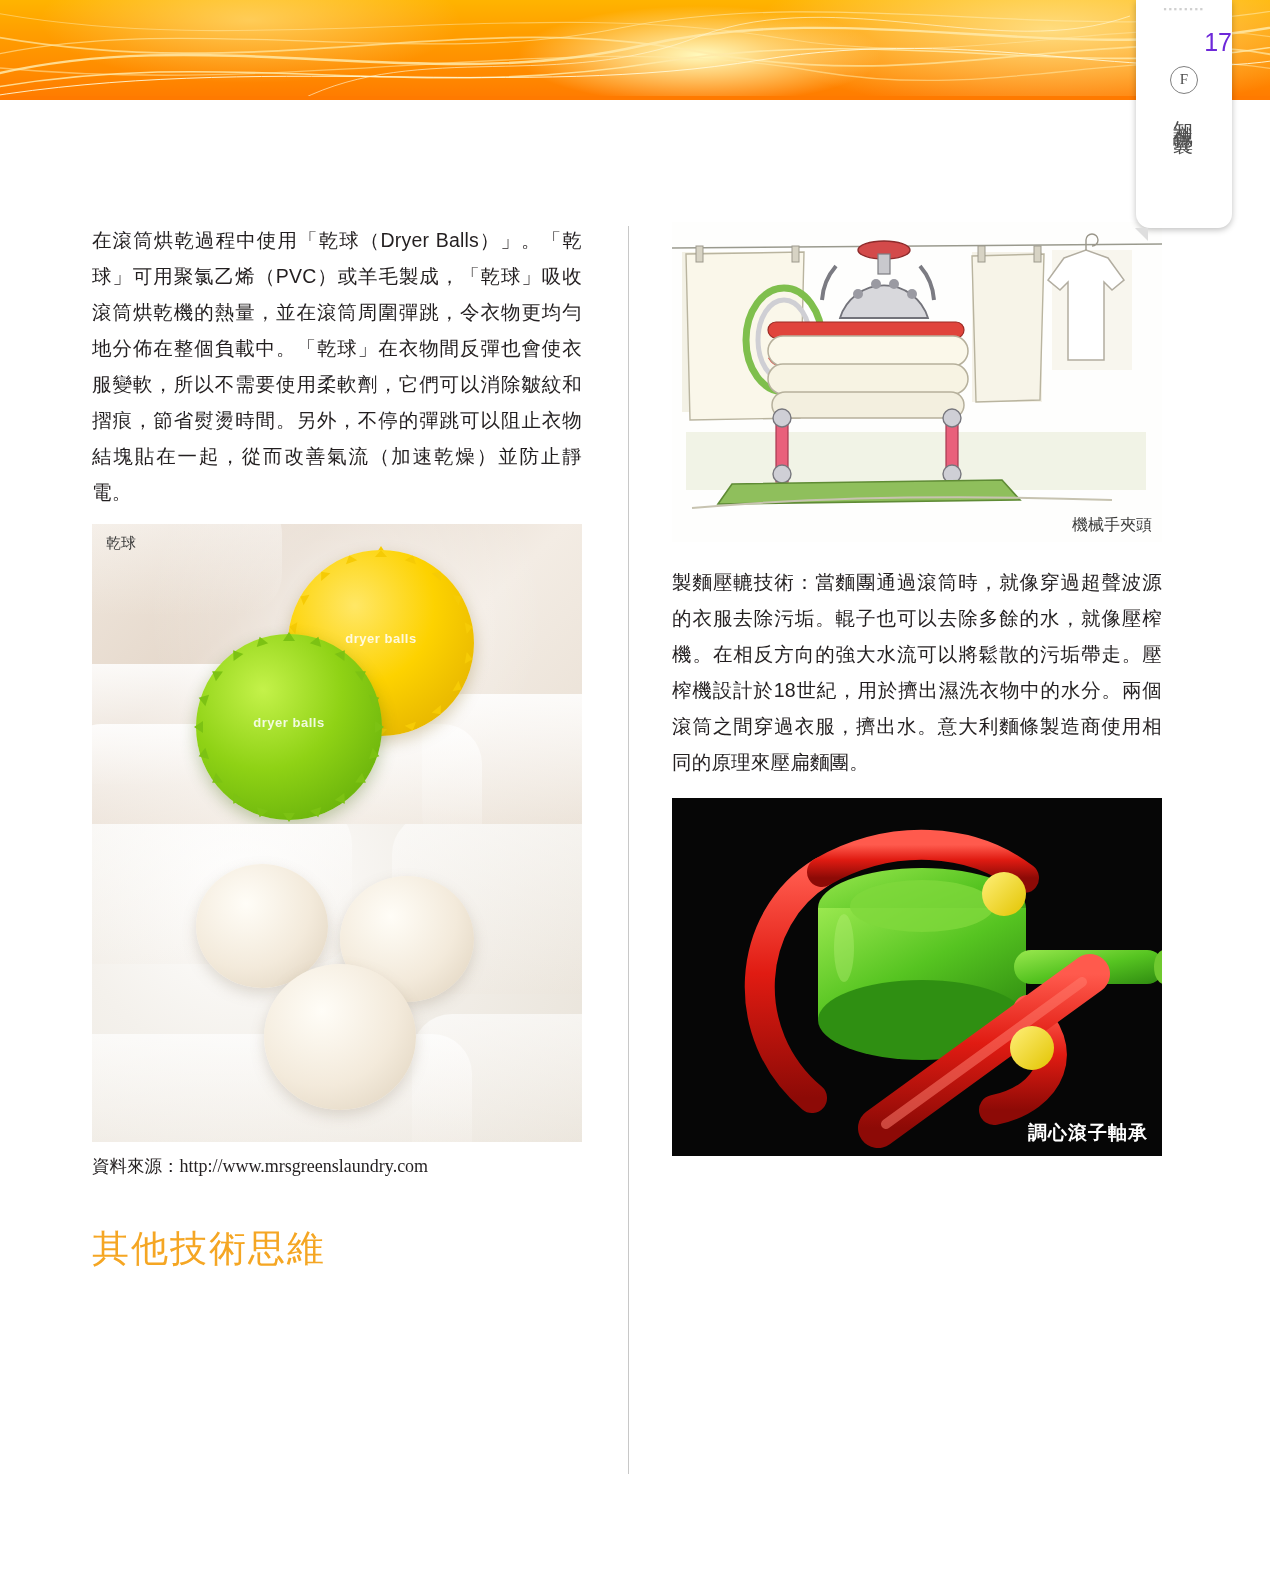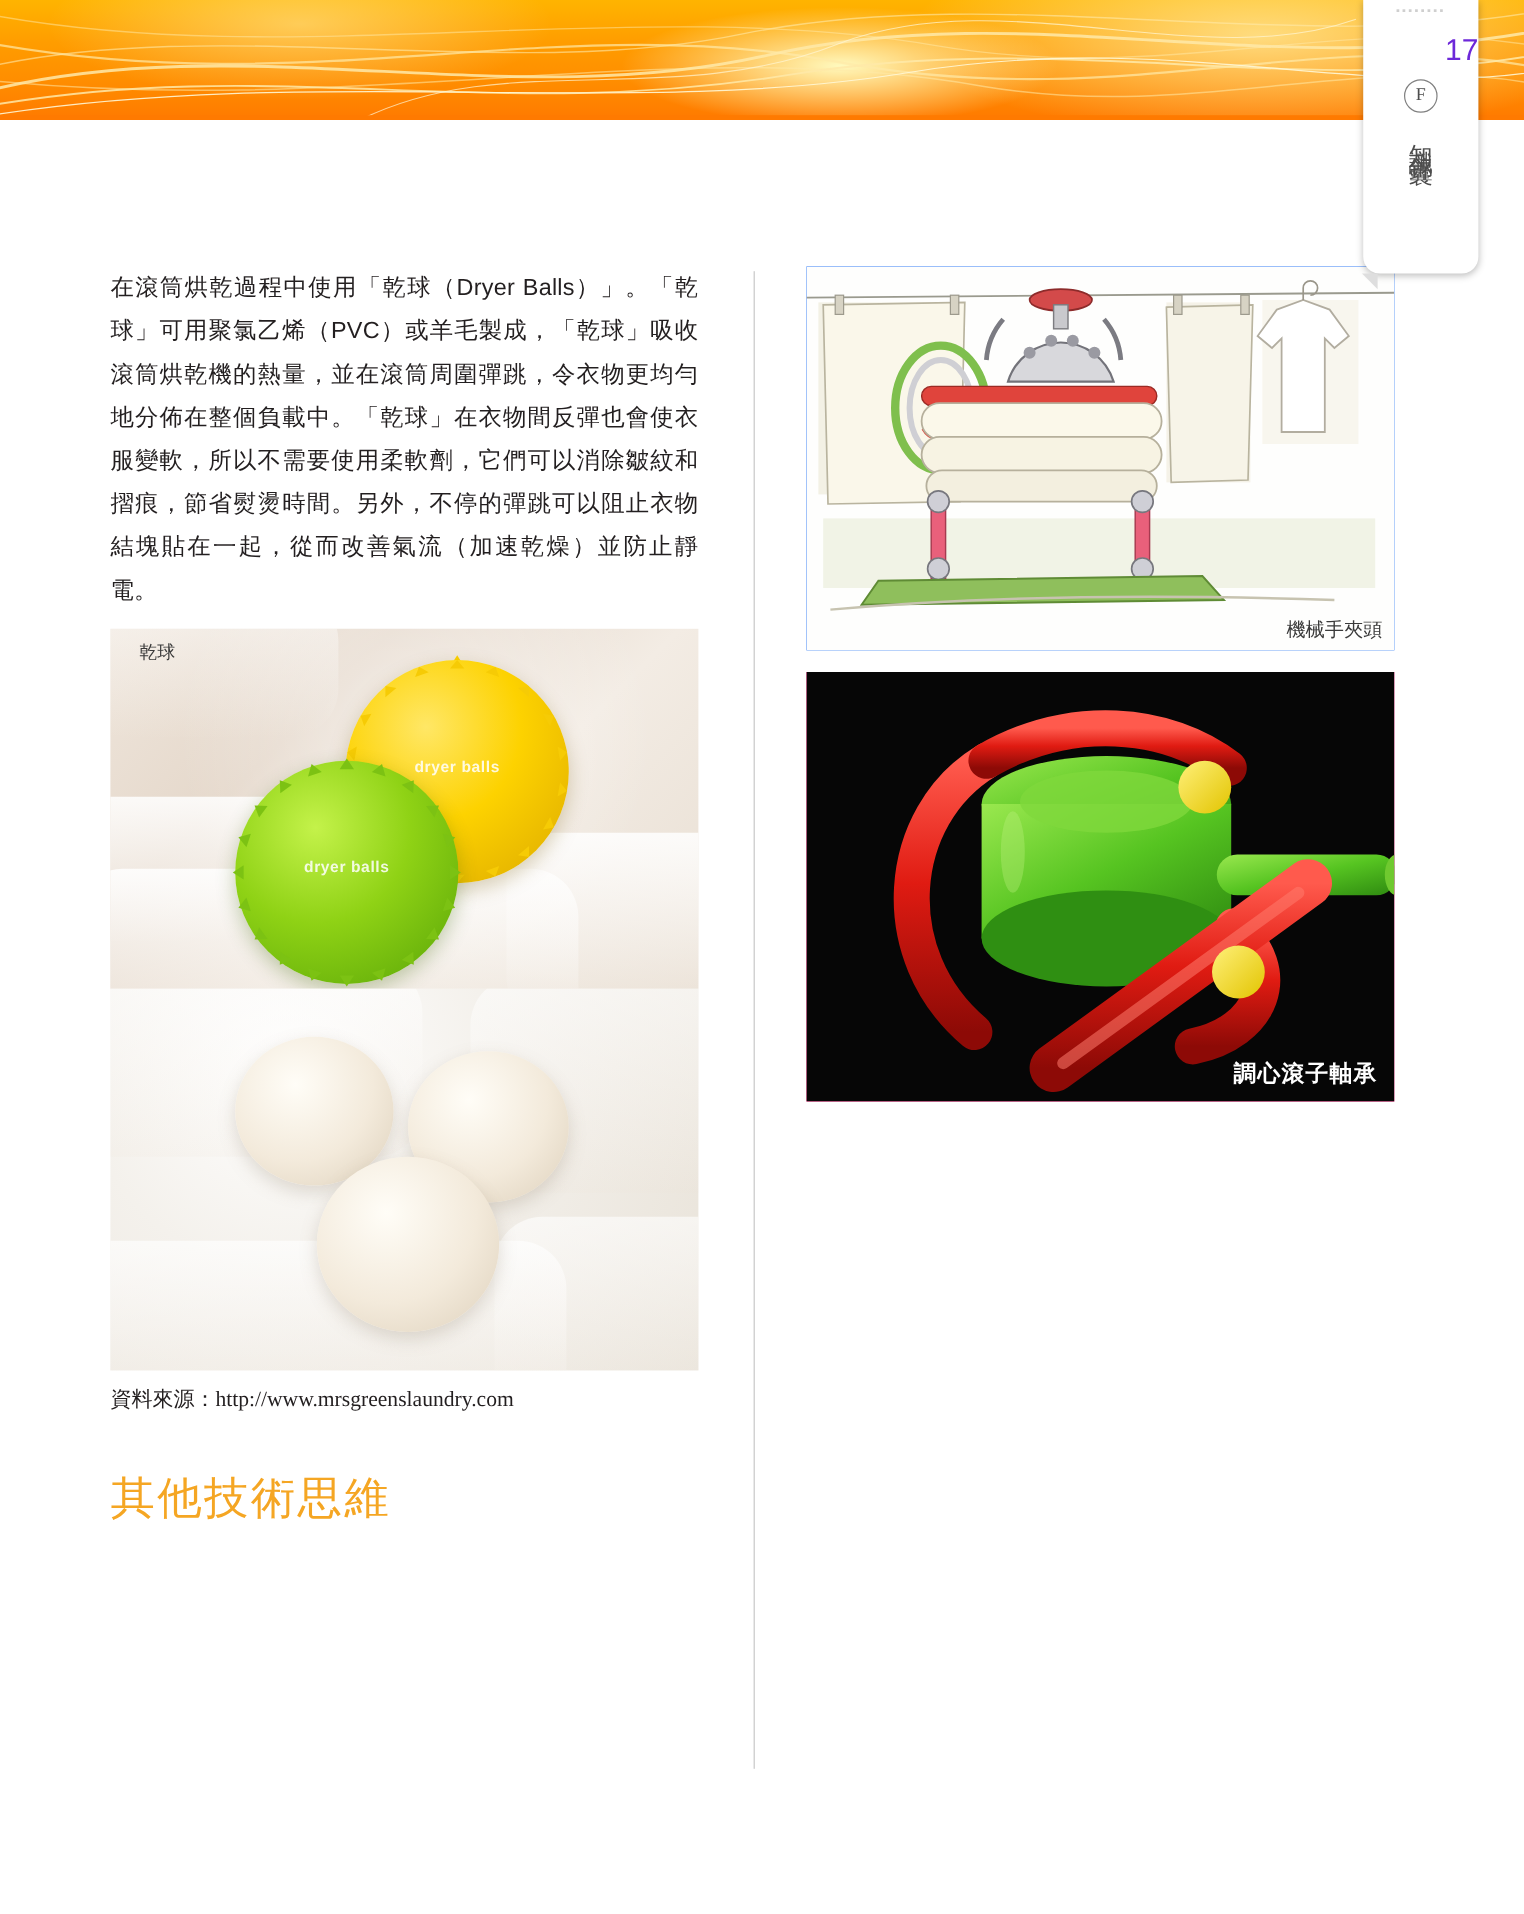--- a/index.html
+++ b/index.html
@@ -106,21 +106,21 @@
     font-size: 19.5px;
     line-height: 36px;
     text-align: justify;
     letter-spacing: 0.2px;
   }
 
   
   .fig { position: relative; margin: 0; }
   .fig-caption-overlay {
     position: absolute;
-    left: 24px; top: 10px;
+    left: 14px; top: 10px;
     font-size: 15px;
     color: #3a3a3a;
   }
   .source-line {
     font-size: 17.5px;
     margin: 12px 0 15px 0;
     color: #231f20;
   }
   .source-line .url { font-family: "Liberation Serif", serif; font-size: 18px; }
 
@@ -200,21 +200,21 @@
   .sketch-caption {
     position: absolute;
     right: 10px; bottom: 6px;
     font-size: 16px;
     color: #3a3a3a;
   }
 
   
   .photo-bearing {
     width: 490px; height: 358px;
-    background: #be185d;
+    background: #3b82f6;
     position: relative;
     overflow: hidden;
   }
   .bearing-caption {
     position: absolute;
     right: 14px; bottom: 10px;
     font-size: 19px;
     font-weight: bold;
     color: #ffffff;
     letter-spacing: 1px;
@@ -490,20 +490,21 @@
         <circle cx="110" cy="252" r="9" fill="#cfcfd6" stroke="#77777e" stroke-width="1.4"></circle>
         <circle cx="280" cy="252" r="9" fill="#cfcfd6" stroke="#77777e" stroke-width="1.4"></circle>
 
         <path d="M60,262 L330,258 L348,278 L46,282 Z" fill="#8fbf5c" stroke="#5f8b35" stroke-width="1.6"></path>
         <path d="M20,286 q180,-16 420,-8" fill="none" stroke="#c7c3b0" stroke-width="2"></path>
       </svg>
       <div class="sketch-caption">機械手夾頭</div>
     </div>
   </figure>
 
+  <p class="body" style="margin-top:22px;">製麵壓轆技術：當麵團通過滾筒時，就像穿過超聲波源的衣服去除污垢。輥子也可以去除多餘的水，就像壓榨機。在相反方向的強大水流可以將鬆散的污垢帶走。壓榨機設計於18世紀，用於擠出濕洗衣物中的水分。兩個滾筒之間穿過衣服，擠出水。意大利麵條製造商使用相同的原理來壓扁麵團。</p>
 
   <figure class="fig" style="margin-top:18px;">
     <div class="photo-bearing">
       <svg width="490" height="358" viewBox="0 0 490 358">
         <defs>
           <linearGradient id="gGreen" x1="0" y1="0" x2="1" y2="1">
             <stop offset="0%" stop-color="#9ae84f"></stop>
             <stop offset="50%" stop-color="#56c421"></stop>
             <stop offset="100%" stop-color="#2e8a10"></stop>
           </linearGradient>

